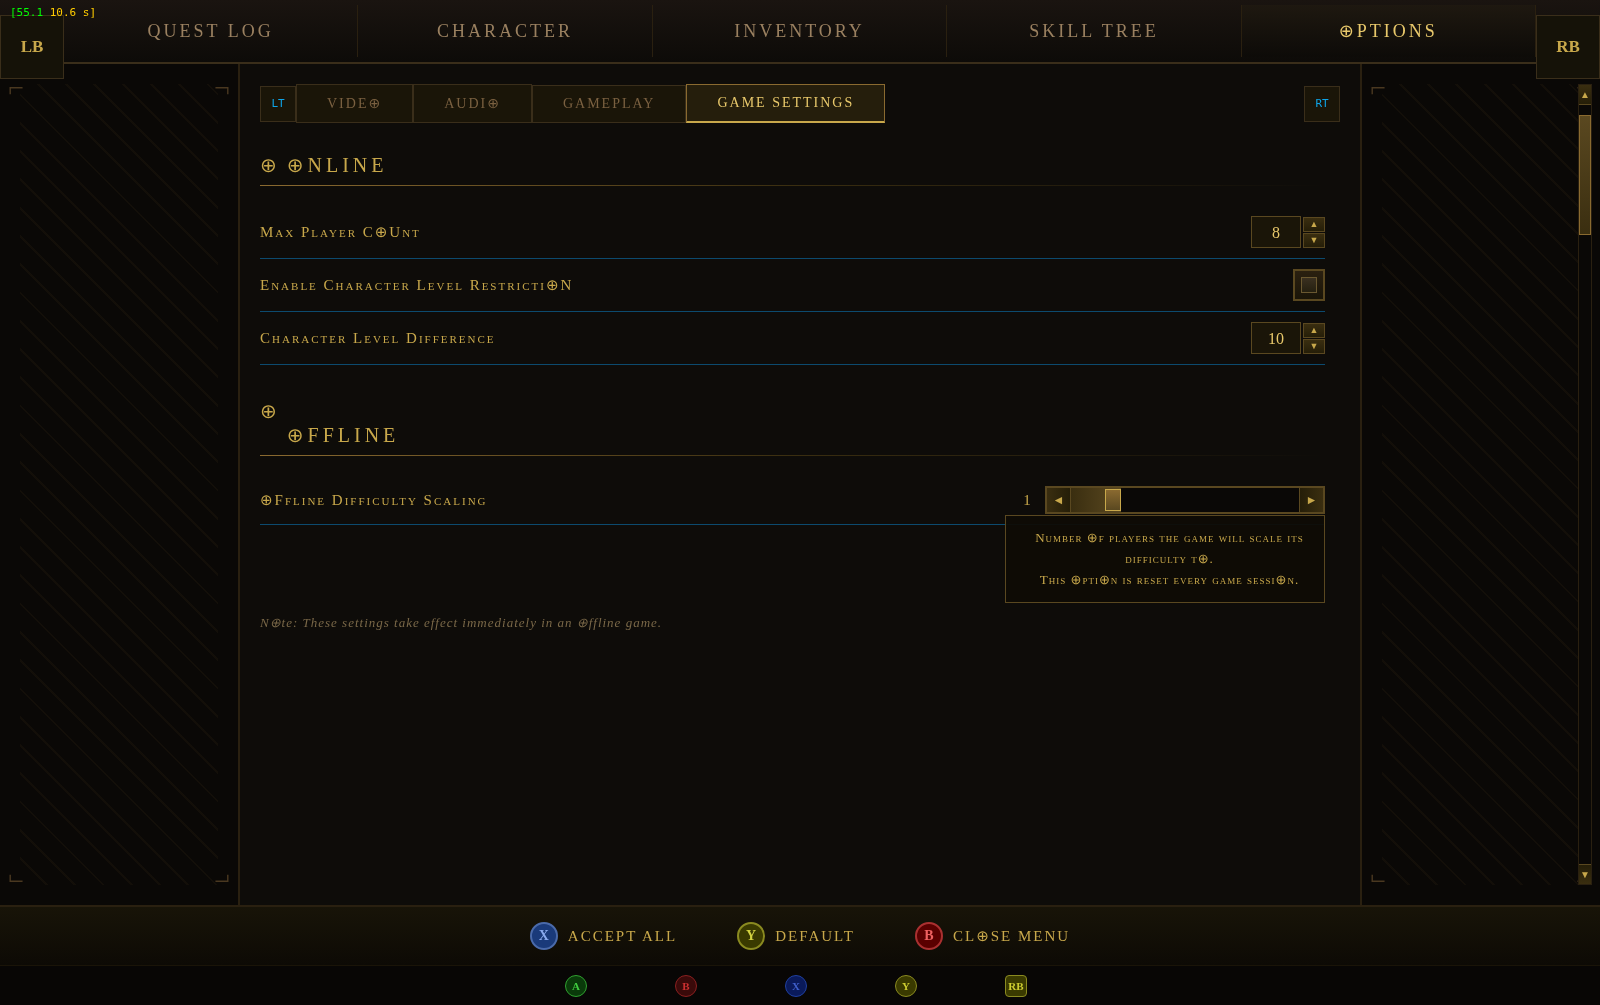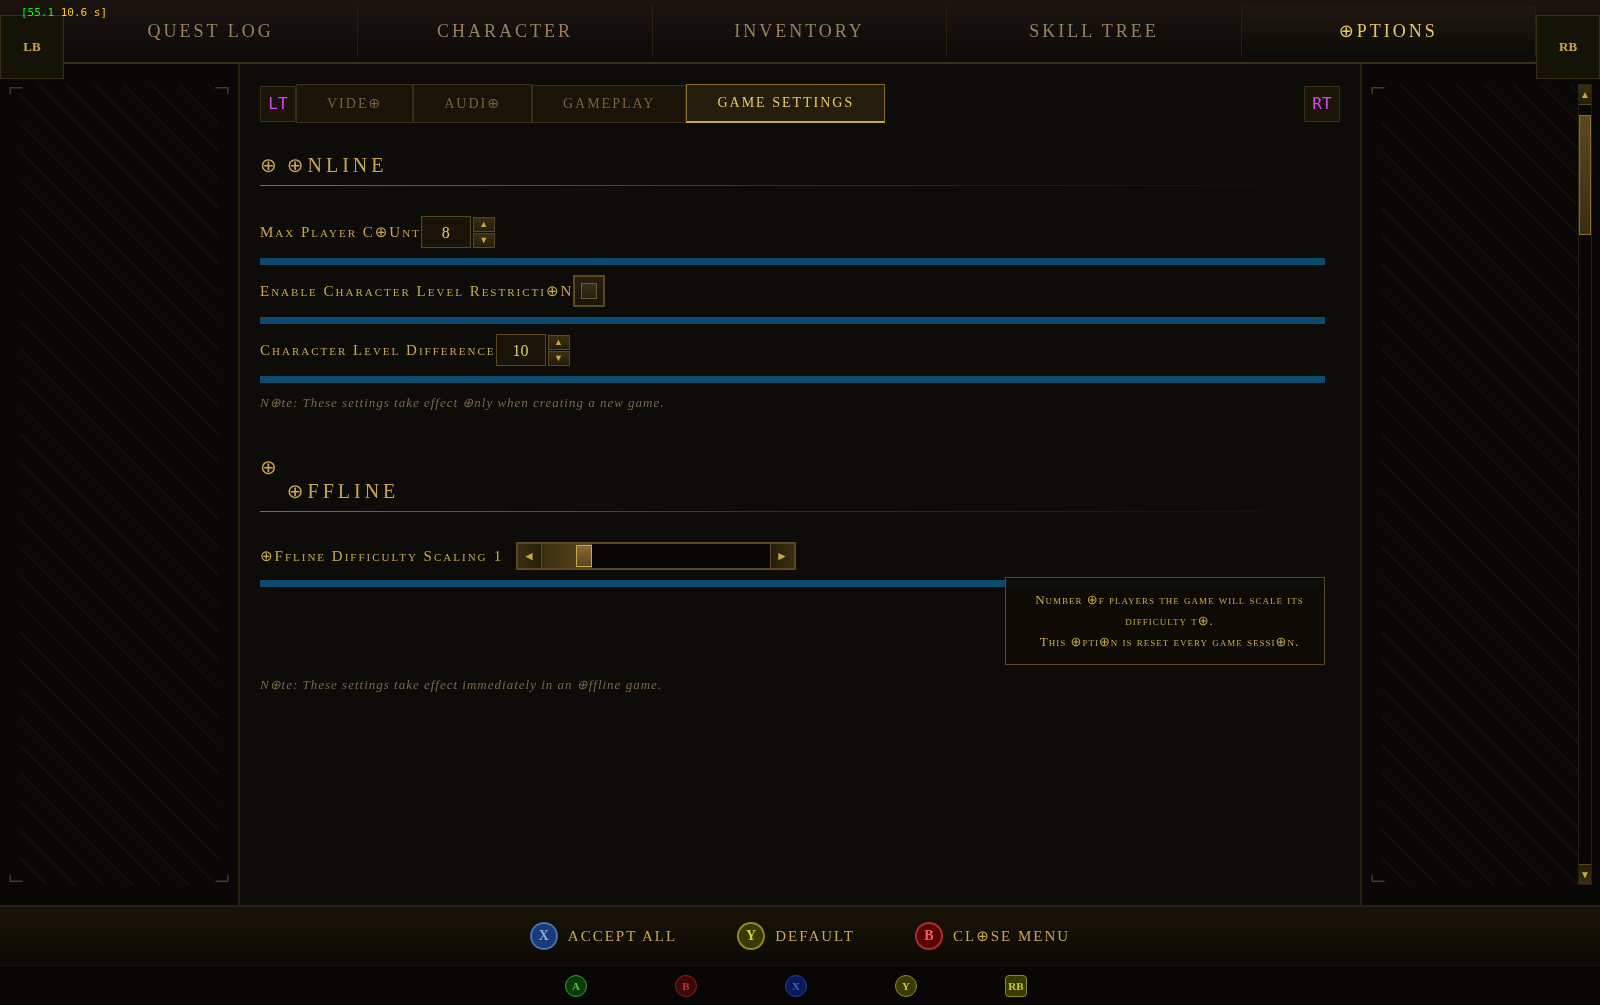--- a/index.html
+++ b/index.html
@@ -25,21 +25,21 @@
       z-index: 10;
     }
 
     .nav-corner {
       width: 64px;
       height: 64px;
       display: flex;
       align-items: center;
       justify-content: center;
       color: #c8a84b;
-      font-size: 13px;
+      font-size: 17px;
       font-weight: bold;
       border: 1px solid #3a2e1a;
       background: #151208;
       margin-top: 31px;
     }
 
     .nav-item {
       flex: 1;
       height: 52px;
       display: flex;
@@ -55,21 +55,21 @@
       font-variant: small-caps;
     }
     .nav-item.active {
       color: #e8c86b;
       background: linear-gradient(to bottom, #1e1810, #0d0b08);
     }
 
     .hud-indicator {
       position: absolute;
       top: 6px;
-      left: 21px;
+      left: 10px;
       color: #00ff00;
       font-size: 11px;
       font-family: monospace;
     }
 
     
     .main-layout {
       display: flex;
       width: 100%;
       height: calc(100% - 64px - 60px - 40px);
@@ -155,22 +155,22 @@
       border-color: #8a6a30;
       color: #e8c86b;
       border-bottom: 2px solid #c8a84b;
     }
 
     .tab-corner-btn {
       width: 36px;
       height: 36px;
       background: #1a1508;
       border: 1px solid #3a2e1a;
-      color: #d946ef;
-      font-size: 16px;
+      color: #0ea5e9;
+      font-size: 11px;
       display: flex;
       align-items: center;
       justify-content: center;
       cursor: pointer;
       font-family: monospace;
     }
 
     .tabs-spacer { flex: 1; }
 
     
@@ -219,23 +219,23 @@
       width: 100%;
       height: 1px;
       background: linear-gradient(to right, #8a6a30, #3a2e10, transparent);
       margin-bottom: 20px;
     }
 
     
     .setting-row {
       display: flex;
       align-items: center;
-      justify-content: flex-start;
+      justify-content: space-between;
       padding: 10px 0;
-      border-bottom: 7px solid #0c4a6e;
+      border-bottom: 1px solid #0c4a6e;
     }
 
     .setting-label {
       color: #c8a84b;
       font-size: 15px;
       letter-spacing: 2px;
       font-variant: small-caps;
       text-transform: capitalize;
     }
 
@@ -605,21 +605,20 @@
         <span class="setting-label">Character Level Difference</span>
         <div class="setting-control number-control">
           <div class="number-display">10</div>
           <div class="spinner-btns">
             <div class="spinner-btn">▲</div>
             <div class="spinner-btn">▼</div>
           </div>
         </div>
       </div>
 
-      <div class="note-text">N⊕te: These settings take effect ⊕nly when creating a new game.</div>
 
       <div class="section-header">
         <span class="section-icon">⊕</span>
         <span class="section-title" style="padding-left:4px;margin-top:48px;">⊕ffline</span>
       </div>
       <div class="section-divider"></div>
 
       <div class="setting-row">
         <span class="setting-label">⊕ffline Difficulty Scaling</span>
         <div class="setting-control slider-control">

